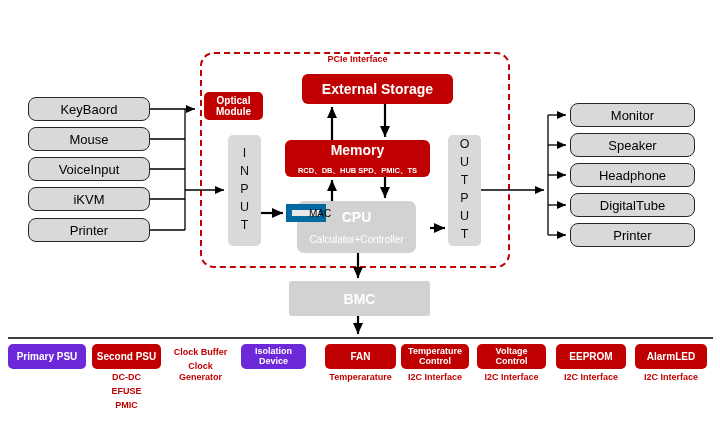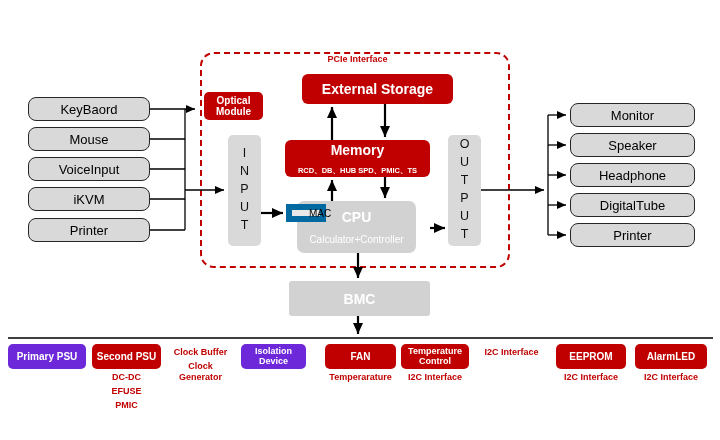--- a/index.html
+++ b/index.html
@@ -115,20 +115,21 @@
     <div class="bx red">FAN</div>
     <div class="sub">Temperarature</div>
   </div>
 
   <div class="bm" style="left:401px;width:68px;">
     <div class="bx red two">Temperature Control</div>
     <div class="sub">I2C Interface</div>
   </div>
 
   <div class="bm" style="left:477px;width:69px;">
+    <div class="bx red two">Voltage Control</div>
     <div class="sub">I2C Interface</div>
   </div>
 
   <div class="bm" style="left:556px;width:70px;">
     <div class="bx red">EEPROM</div>
     <div class="sub">I2C Interface</div>
   </div>
 
   <div class="bm" style="left:635px;width:72px;">
     <div class="bx red">AlarmLED</div>

